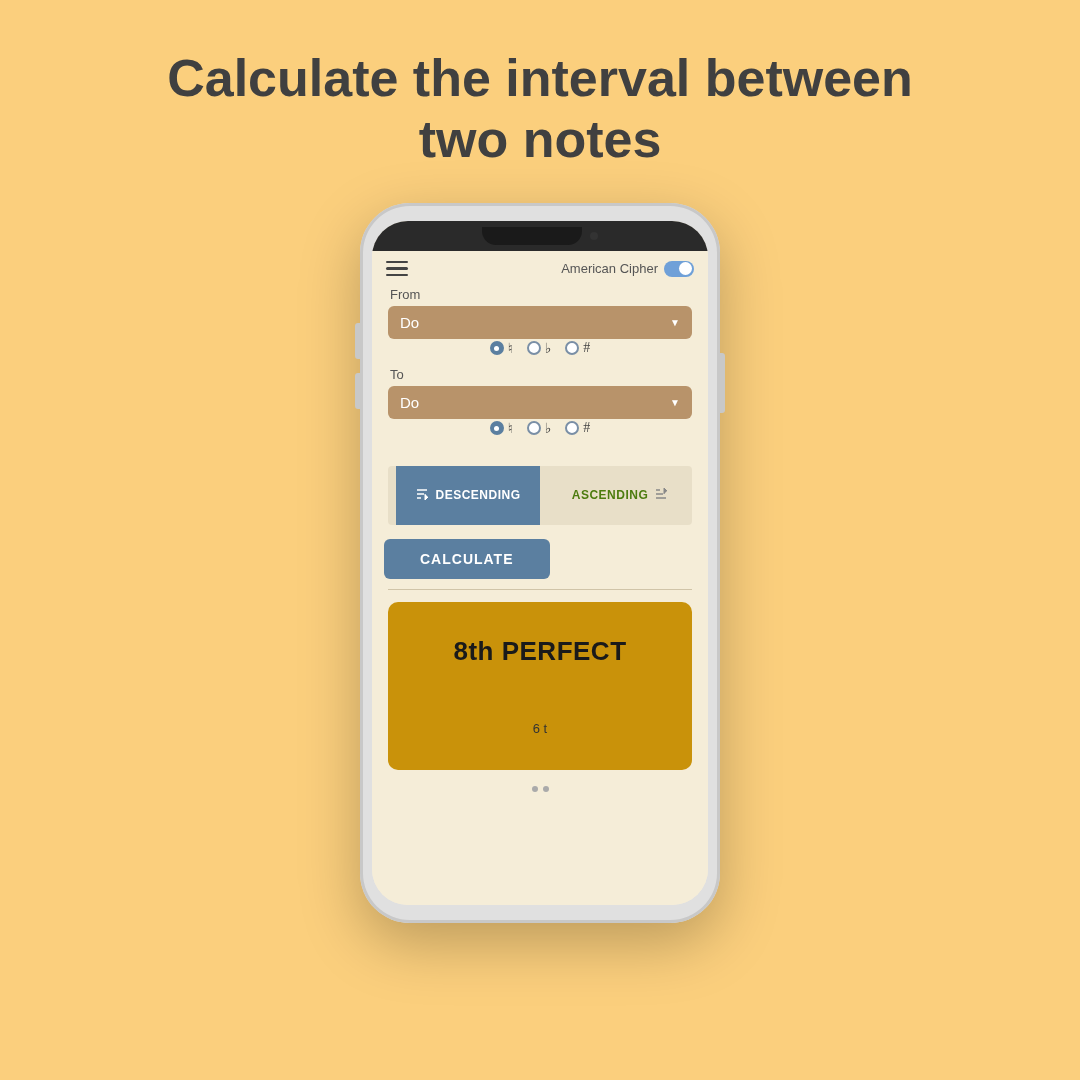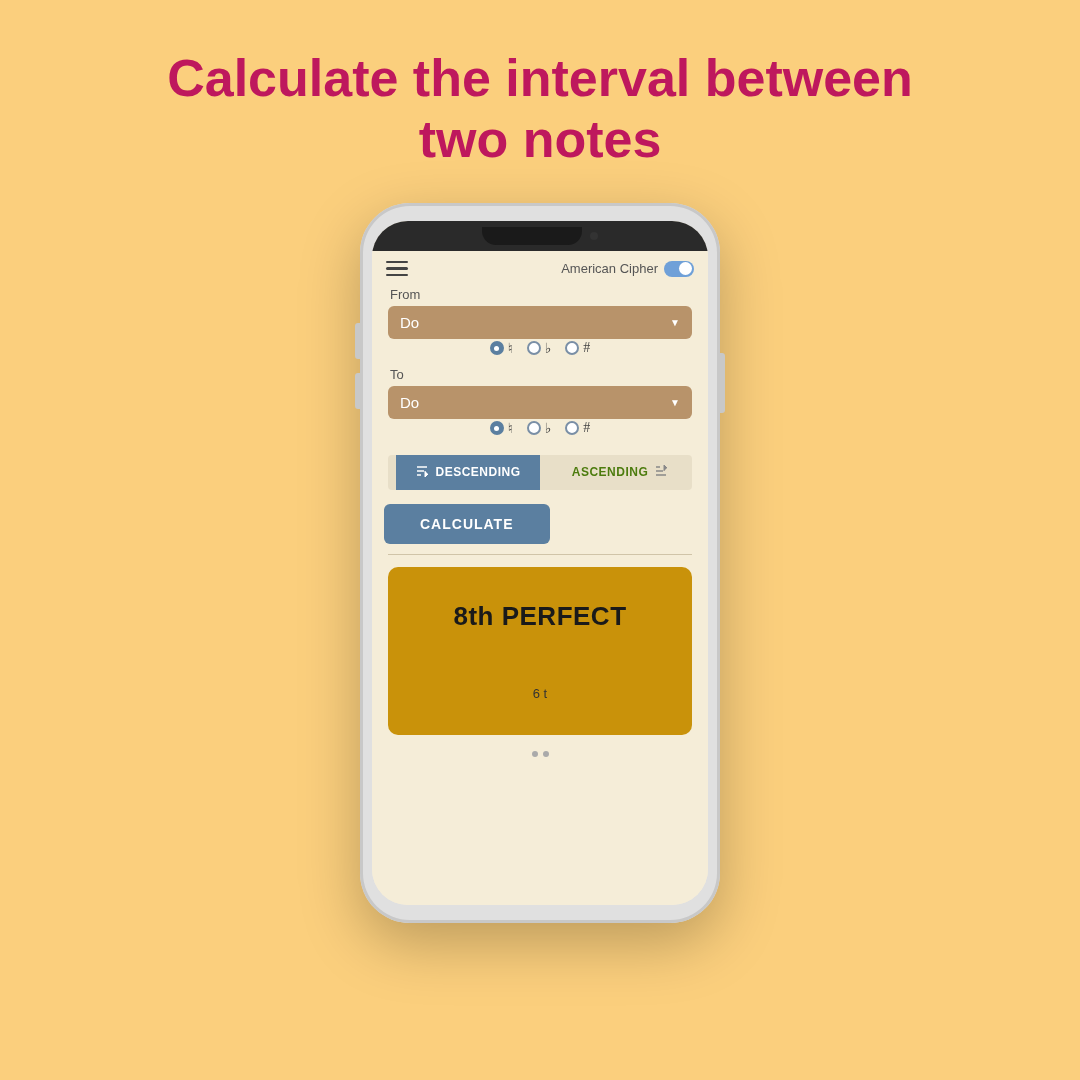--- a/index.html
+++ b/index.html
@@ -11,21 +11,21 @@
       display: flex;
       flex-direction: column;
       align-items: center;
       font-family: -apple-system, BlinkMacSystemFont, 'Helvetica Neue', Arial, sans-serif;
       overflow: hidden;
     }
 
     .page-title {
       font-size: 52px;
       font-weight: 900;
-      color: #be185d;
+      color: #404040;
       text-align: center;
       margin-top: 48px;
       line-height: 1.18;
       max-width: 900px;
     }
 
     
     .phone-shell {
       margin-top: 32px;
       width: 360px;
@@ -134,21 +134,21 @@
       height: 13px;
       background: white;
       border-radius: 50%;
       position: absolute;
       top: 1.5px;
       right: 2px;
     }
 
     
     .form-area {
-      padding: 4px 16px 8px 16px;
+      padding: 4px 16px 19px 16px;
       flex-shrink: 0;
     }
 
     .field-label {
       font-size: 13px;
       color: #555;
       margin-bottom: 4px;
       margin-left: 2px;
     }
 
@@ -226,21 +226,21 @@
       align-items: center;
       background: #e8dfc8;
       margin: 0 16px;
       border-radius: 4px;
       overflow: hidden;
       flex-shrink: 0;
     }
 
     .tab-btn {
       flex: 1;
-      padding: 9px 4px;
+      padding: 21px 4px;
       display: flex;
       align-items: center;
       justify-content: center;
       gap: 6px;
       cursor: pointer;
       font-size: 12px;
       font-weight: 700;
       letter-spacing: 0.5px;
       margin-left: 8px;
     }

